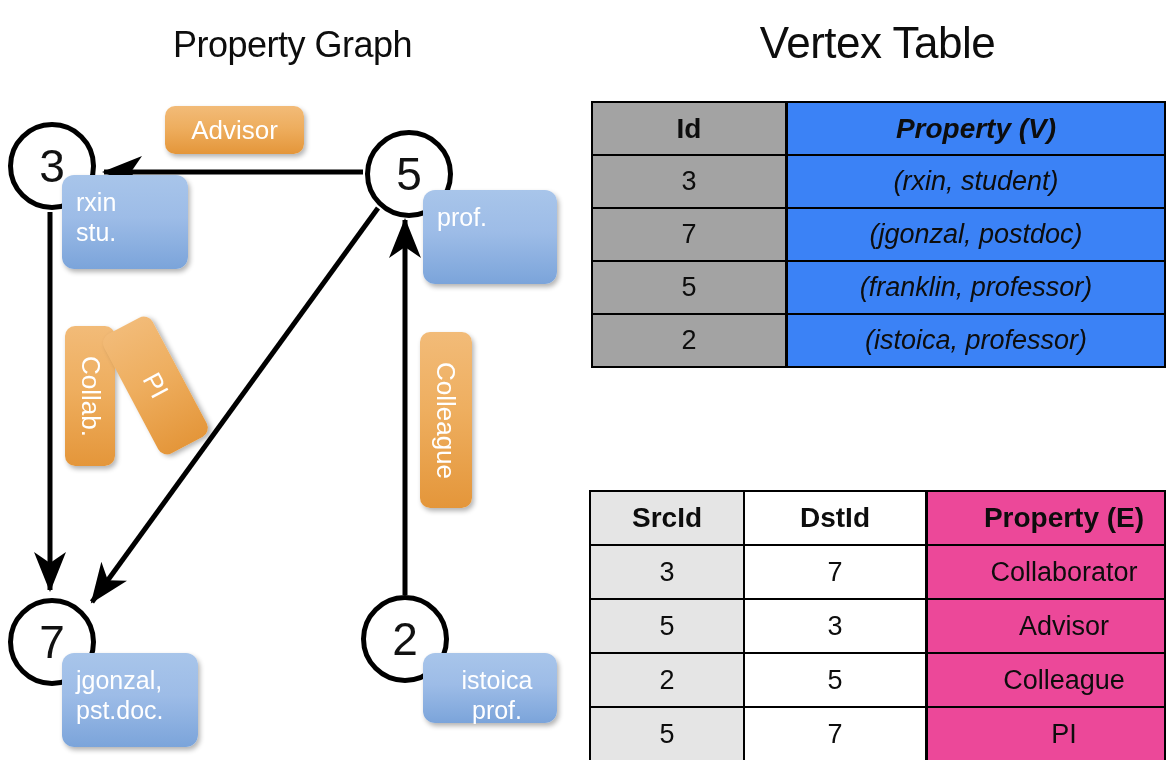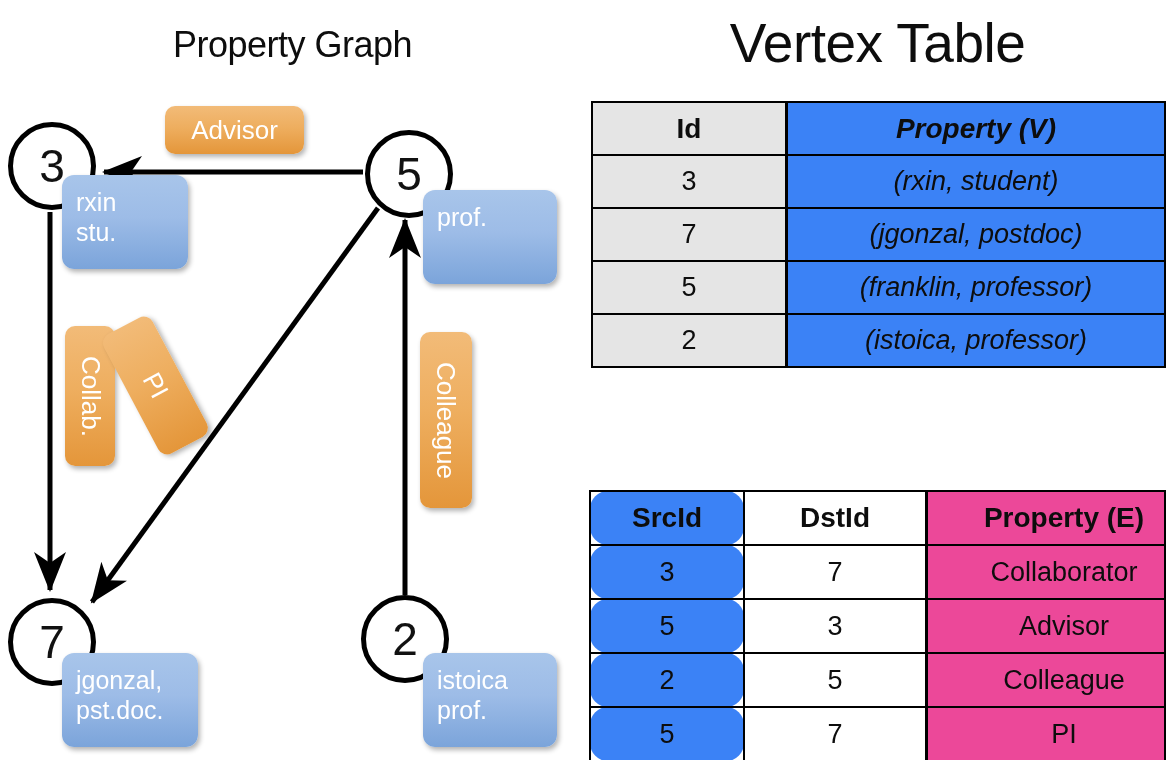--- a/index.html
+++ b/index.html
@@ -14,21 +14,21 @@
   
   .title{
     position:absolute;
     font-family:"Liberation Sans", sans-serif;
     font-weight:300;
     color:#0d0d0d;
     white-space:nowrap;
     letter-spacing:-0.5px;
   }
   #title-property-graph{left:0;top:12px;width:585px;text-align:center;font-size:36px;line-height:66px;}
-  #title-vertex-table{left:585px;top:10px;width:585px;text-align:center;font-size:55px;line-height:66px;}
+  #title-vertex-table{left:585px;top:10px;width:585px;text-align:center;font-size:44px;line-height:66px;}
   #title-edge-table{left:585px;top:400px;width:585px;text-align:center;font-size:54px;line-height:66px;}
 
   
   #graph-area{position:absolute;left:0;top:90px;width:585px;height:670px;}
   #graph-edges{position:absolute;left:0;top:0;width:585px;height:670px;}
 
   .node{
     position:absolute;
     border:5px solid #000;
     border-radius:50%;
@@ -52,21 +52,21 @@
     font-size:25px;
     line-height:30px;
     font-weight:300;
     padding:12px 0 12px 14px;
     box-sizing:border-box;
     z-index:7;
   }
   #prop-3{left:62px;top:85px;width:126px;height:94px;}
   #prop-5{left:423px;top:100px;width:134px;height:94px;}
   #prop-7{left:62px;top:563px;width:136px;height:94px;}
-  #prop-2{left:423px;top:563px;width:134px;height:94px;}
+  #prop-2{left:423px;top:563px;width:134px;height:70px;text-align:center;}
 
   .edge-label{
     position:absolute;
     border-radius:10px;
     background:linear-gradient(to bottom,#f2bb78 0%,#eeae5f 45%,#e4963a 100%);
     box-shadow:2px 3px 5px rgba(0,0,0,0.30);
     color:#ffffff;
     font-size:26px;
     font-weight:300;
     display:flex;align-items:center;justify-content:center;
@@ -90,26 +90,26 @@
     font-weight:300;
     font-size:27px;
     color:#0d0d0d;
     padding:0;
     font-family:"Liberation Sans", sans-serif;
   }
   .tbl th{font-weight:bold;font-size:28px;}
 
   #vertex-table{left:591px;top:101px;width:575px;}
   #vertex-table td,#vertex-table th{height:51px;}
-  #vertex-table .col-id{width:192px;background:#e5e5e5;margin-left:12px;}
+  #vertex-table .col-id{width:192px;background:#a3a3a3;margin-left:12px;}
   #vertex-table .col-prop{background:#3b82f6;border-left-width:3px;font-style:italic;}
 
   #edge-table{left:589px;top:490px;width:577px;}
   #edge-table td,#edge-table th{height:52px;}
-  #edge-table .col-src{width:152px;background:#3b82f6;border-radius:18px;}
+  #edge-table .col-src{width:152px;background:#e5e5e5;}
   #edge-table .col-dst{width:180px;background:#ffffff;}
   #edge-table .col-prop{background:#ec4899;border-left-width:3px;padding-left:36px;}
 </style>
 </head>
 <body>
 
 <div class="stage">
 
   <div class="title" id="title-property-graph">Property Graph</div>
   <div class="title" id="title-vertex-table">Vertex Table</div>

